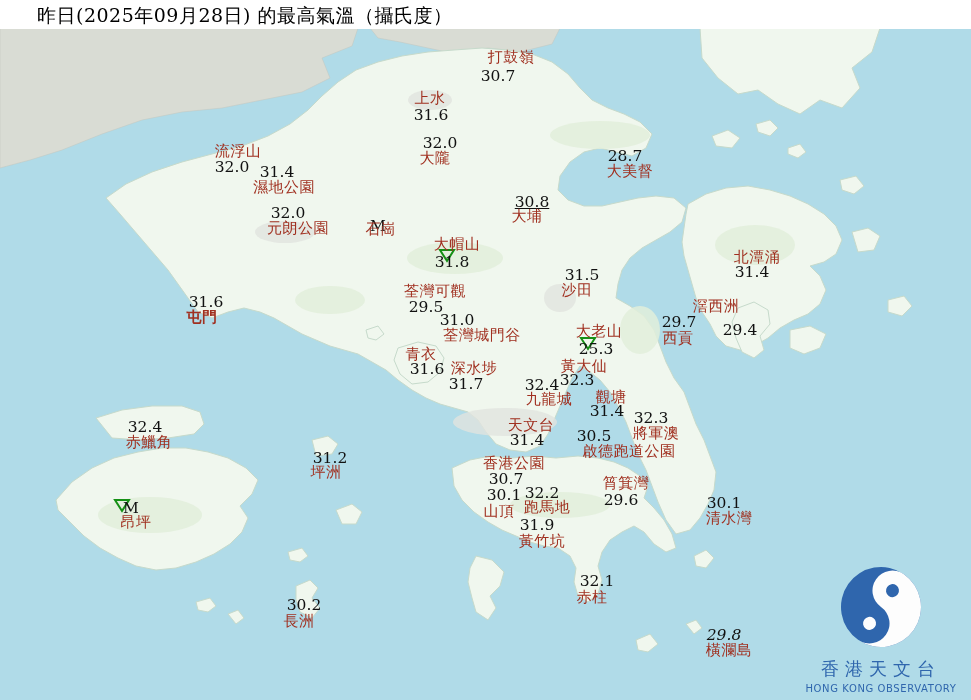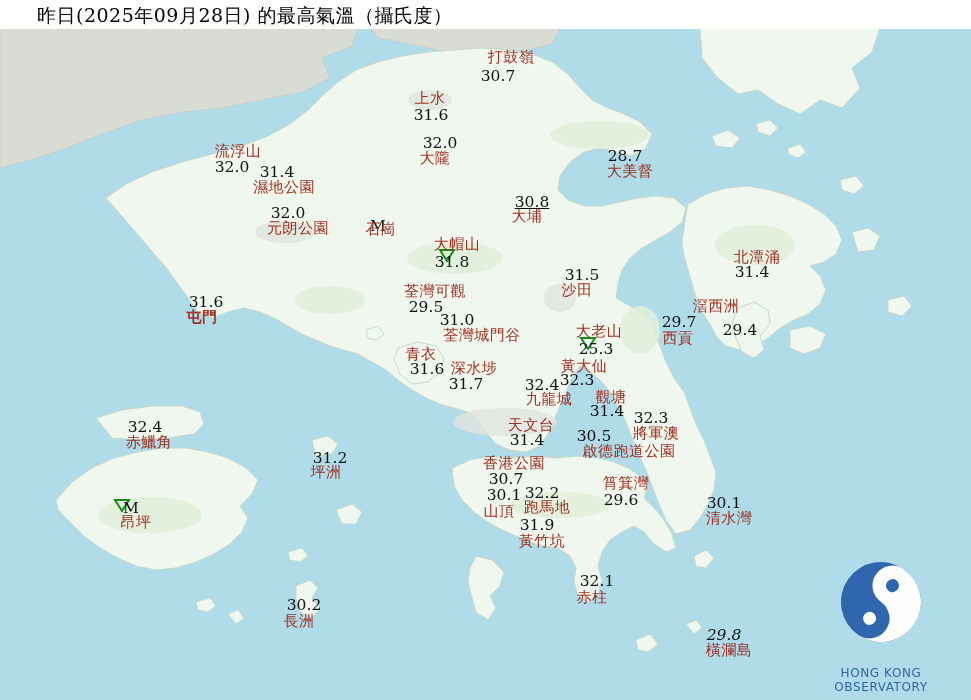--- a/index.html
+++ b/index.html
@@ -33,21 +33,21 @@
     font-family:"DejaVu Serif","Liberation Serif",serif;
     font-size:15px;color:var(--name-color,#a03020);white-space:nowrap;letter-spacing:.5px;
   }
   .marker{position:absolute;transform:translate(-50%,-50%);line-height:0;}
   .logo{position:absolute;right:10px;bottom:6px;width:160px;text-align:center;z-index:4;}
   .logo-cn{
     font-family:"DejaVu Serif","Liberation Serif",serif;
     font-size:18px;color:var(--logo-blue,#2f66ad);letter-spacing:6px;margin-top:2px;
   }
   .logo-en{
-    font-size:12px;color:var(--logo-blue,#2f66ad);letter-spacing:.6px;margin-top:16px;
+    font-size:10px;color:var(--logo-blue,#2f66ad);letter-spacing:.6px;margin-top:2px;
     font-family:"DejaVu Sans","Liberation Sans",sans-serif;
   }
 </style>
 </head>
 <body>
 
 <div class="screen">
 
   <svg class="map-svg" width="971" height="700" viewBox="0 0 971 700">
 
@@ -210,16 +210,17 @@
 
   <div class="logo">
     <svg width="150" height="88" viewBox="0 0 150 88">
       <g transform="translate(75,44) rotate(35)">
         <circle r="40" fill="#2f66ad"></circle>
         <path d="M0,-40 A40,40 0 0 1 0,40 A20,20 0 0 0 0,0 A20,20 0 0 1 0,-40 Z" fill="#fdfdfd"></path>
         <circle cy="-20" r="6.5" fill="#2f66ad"></circle>
         <circle cy="20" r="6.5" fill="#fdfdfd"></circle>
       </g>
     </svg>
+    <div class="logo-cn">香港天文台</div>
     <div class="logo-en">HONG KONG OBSERVATORY</div>
   </div>
 
 </div>
 
 </body></html>

